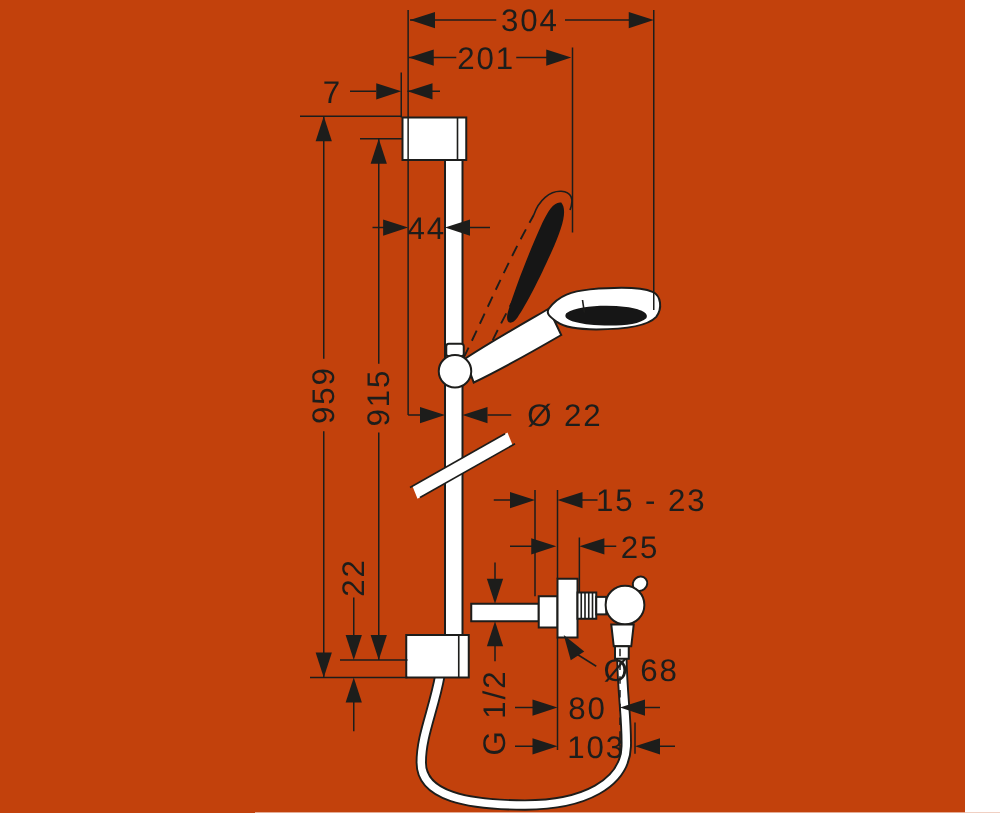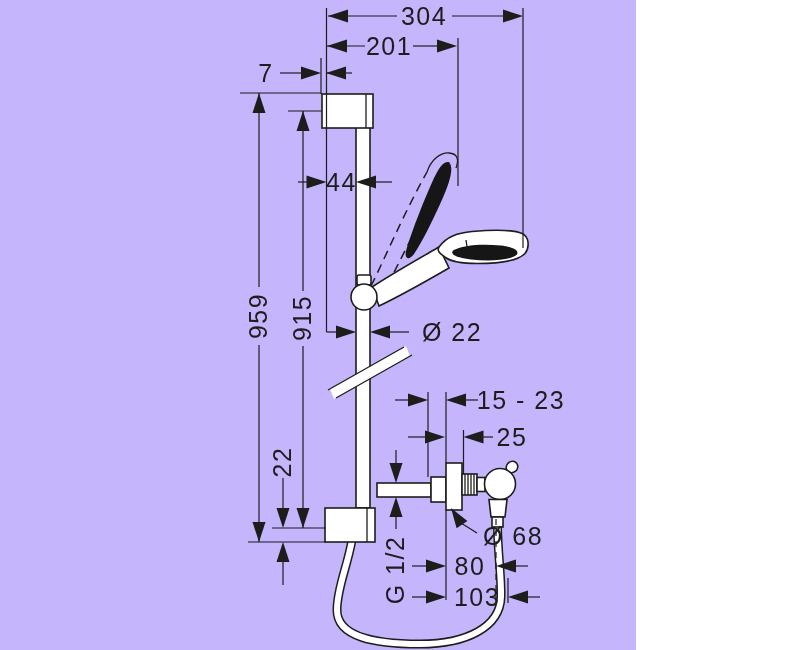--- a/index.html
+++ b/index.html
@@ -1,16 +1,16 @@
 <!DOCTYPE html>
 <html><head>
 <meta charset="utf-8">
 <style>
   html,body{margin:0;padding:0;background:#ffffff;}
-  .canvas{position:relative;width:636px;height:650px;background:#c4b5fd;overflow:hidden;
+  .canvas{position:relative;width:772px;height:650px;background:#c2410c;overflow:hidden;
           font-family:"Liberation Sans", sans-serif;}
   svg{display:block;}
   text{font-family:"Liberation Sans", sans-serif;font-size:25px;letter-spacing:1.5px;fill:#1d1d1b;}
   .ln{stroke:#1d1d1b;stroke-width:1.2;fill:none;}
   .obj{stroke:#1d1d1b;stroke-width:1.6;fill:#ffffff;}
   .objthin{stroke:#1d1d1b;stroke-width:1.3;fill:none;}
   .arr{fill:#1d1d1b;stroke:none;}
   .dark{fill:#161616;stroke:none;}
   .dash{stroke:#1d1d1b;stroke-width:1.5;fill:none;stroke-dasharray:9 6;}
   .cdash{stroke:#1d1d1b;stroke-width:1.2;fill:none;stroke-dasharray:6 5;}

